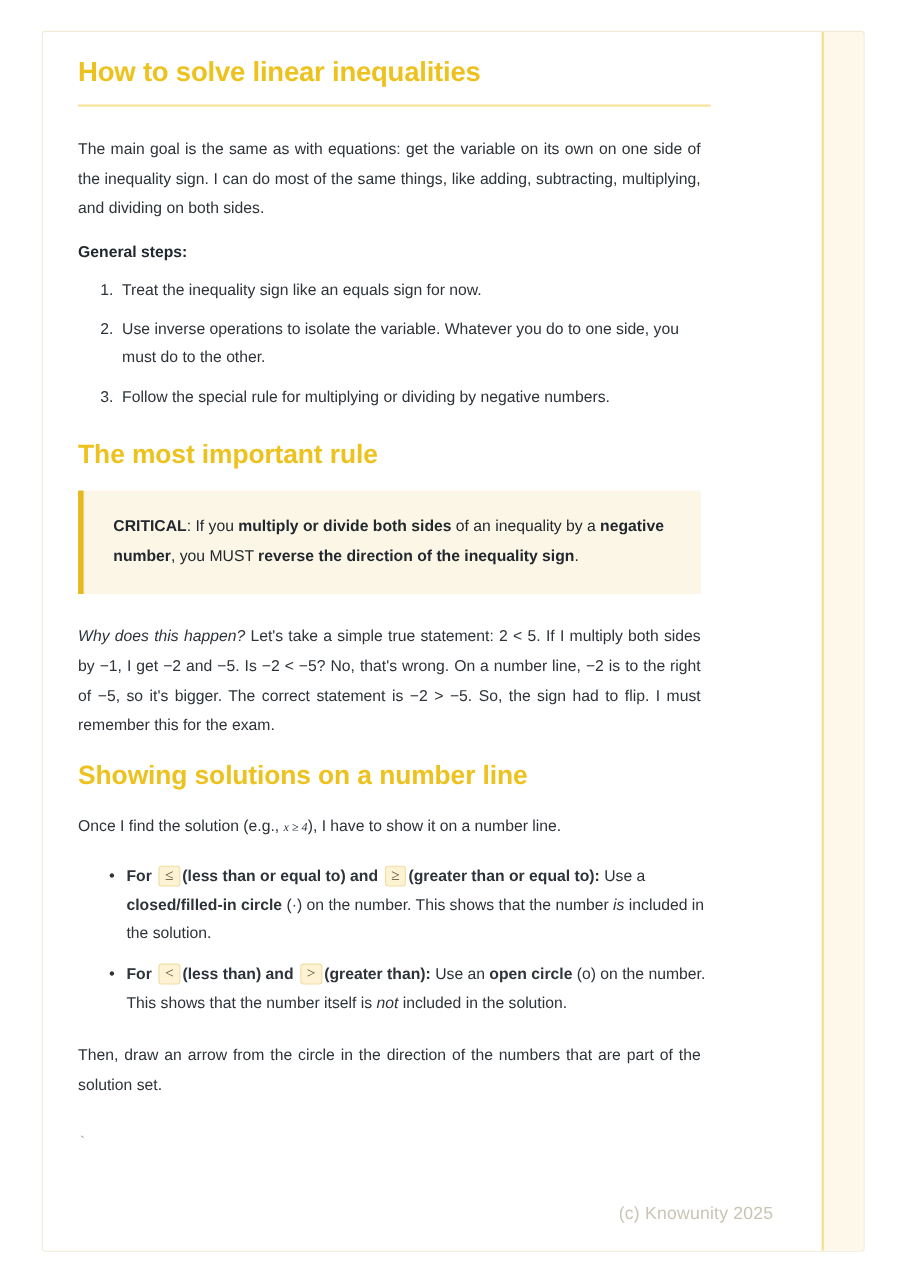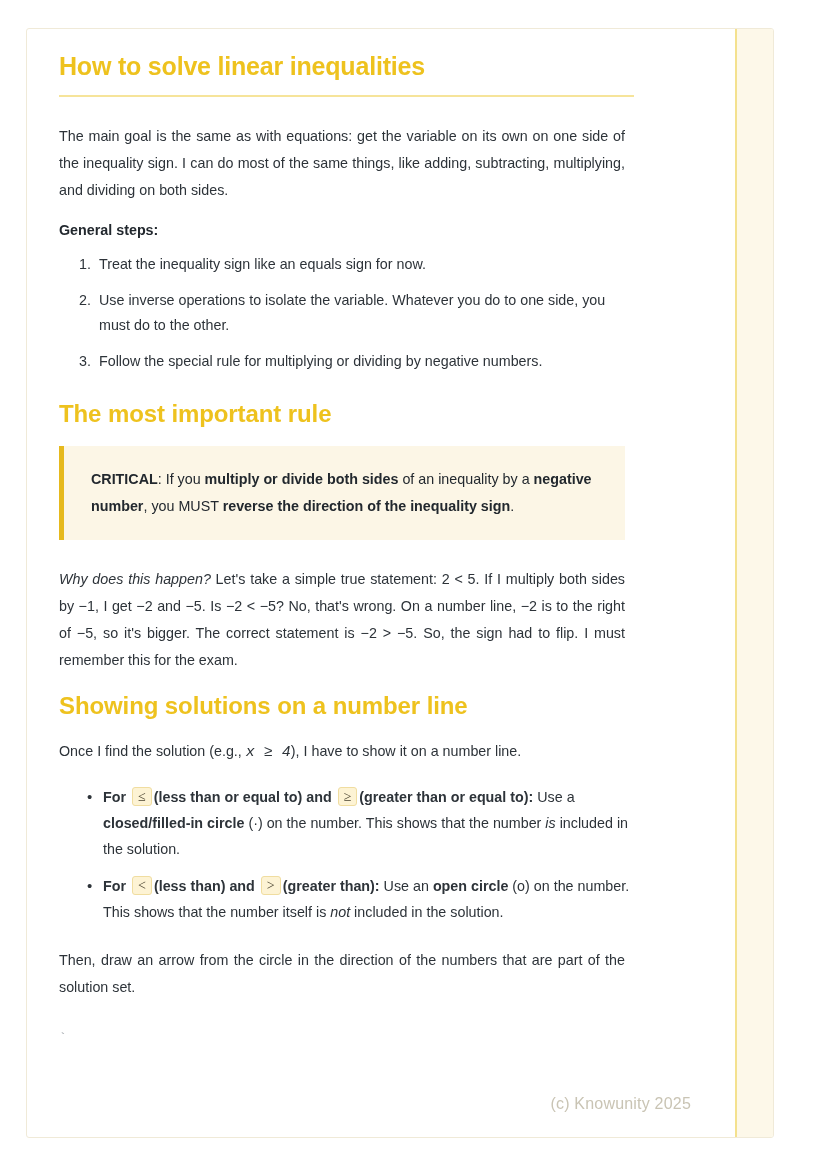--- a/index.html
+++ b/index.html
@@ -9,21 +9,21 @@
     background: #ffffff;
     font-family: "Liberation Sans", sans-serif;
   }
   body {
     width: 828px;
     height: 1171px;
     position: relative;
   }
   .page {
     position: absolute;
-    left: 26px;
+    left: 38px;
     top: 28px;
     width: 748px;
     height: 1110px;
     background: #ffffff;
     border: 1px solid #f0ead8;
     border-radius: 3px;
     overflow: hidden;
     display: flex;
   }
   .page-body {
@@ -95,21 +95,21 @@
     width: 566px;
     margin: 0 0 26px 0;
   }
   .callout p {
     margin: 0;
     font-size: 14.3px;
     line-height: 27px;
     color: #22282e;
   }
   .callout b { font-weight: bold; }
-  .math { font-family: Liberation Mono, monospace; font-size: 15px; }
+  .math { font-family: Liberation Serif, serif; font-size: 11px; }
   .ital { font-style: italic; }
   ul.bullets {
     margin: 0 0 22px 0;
     padding-left: 30px;
     width: 575px;
     list-style: none;
   }
   ul.bullets > li {
     font-size: 14.3px;
     line-height: 26px;

